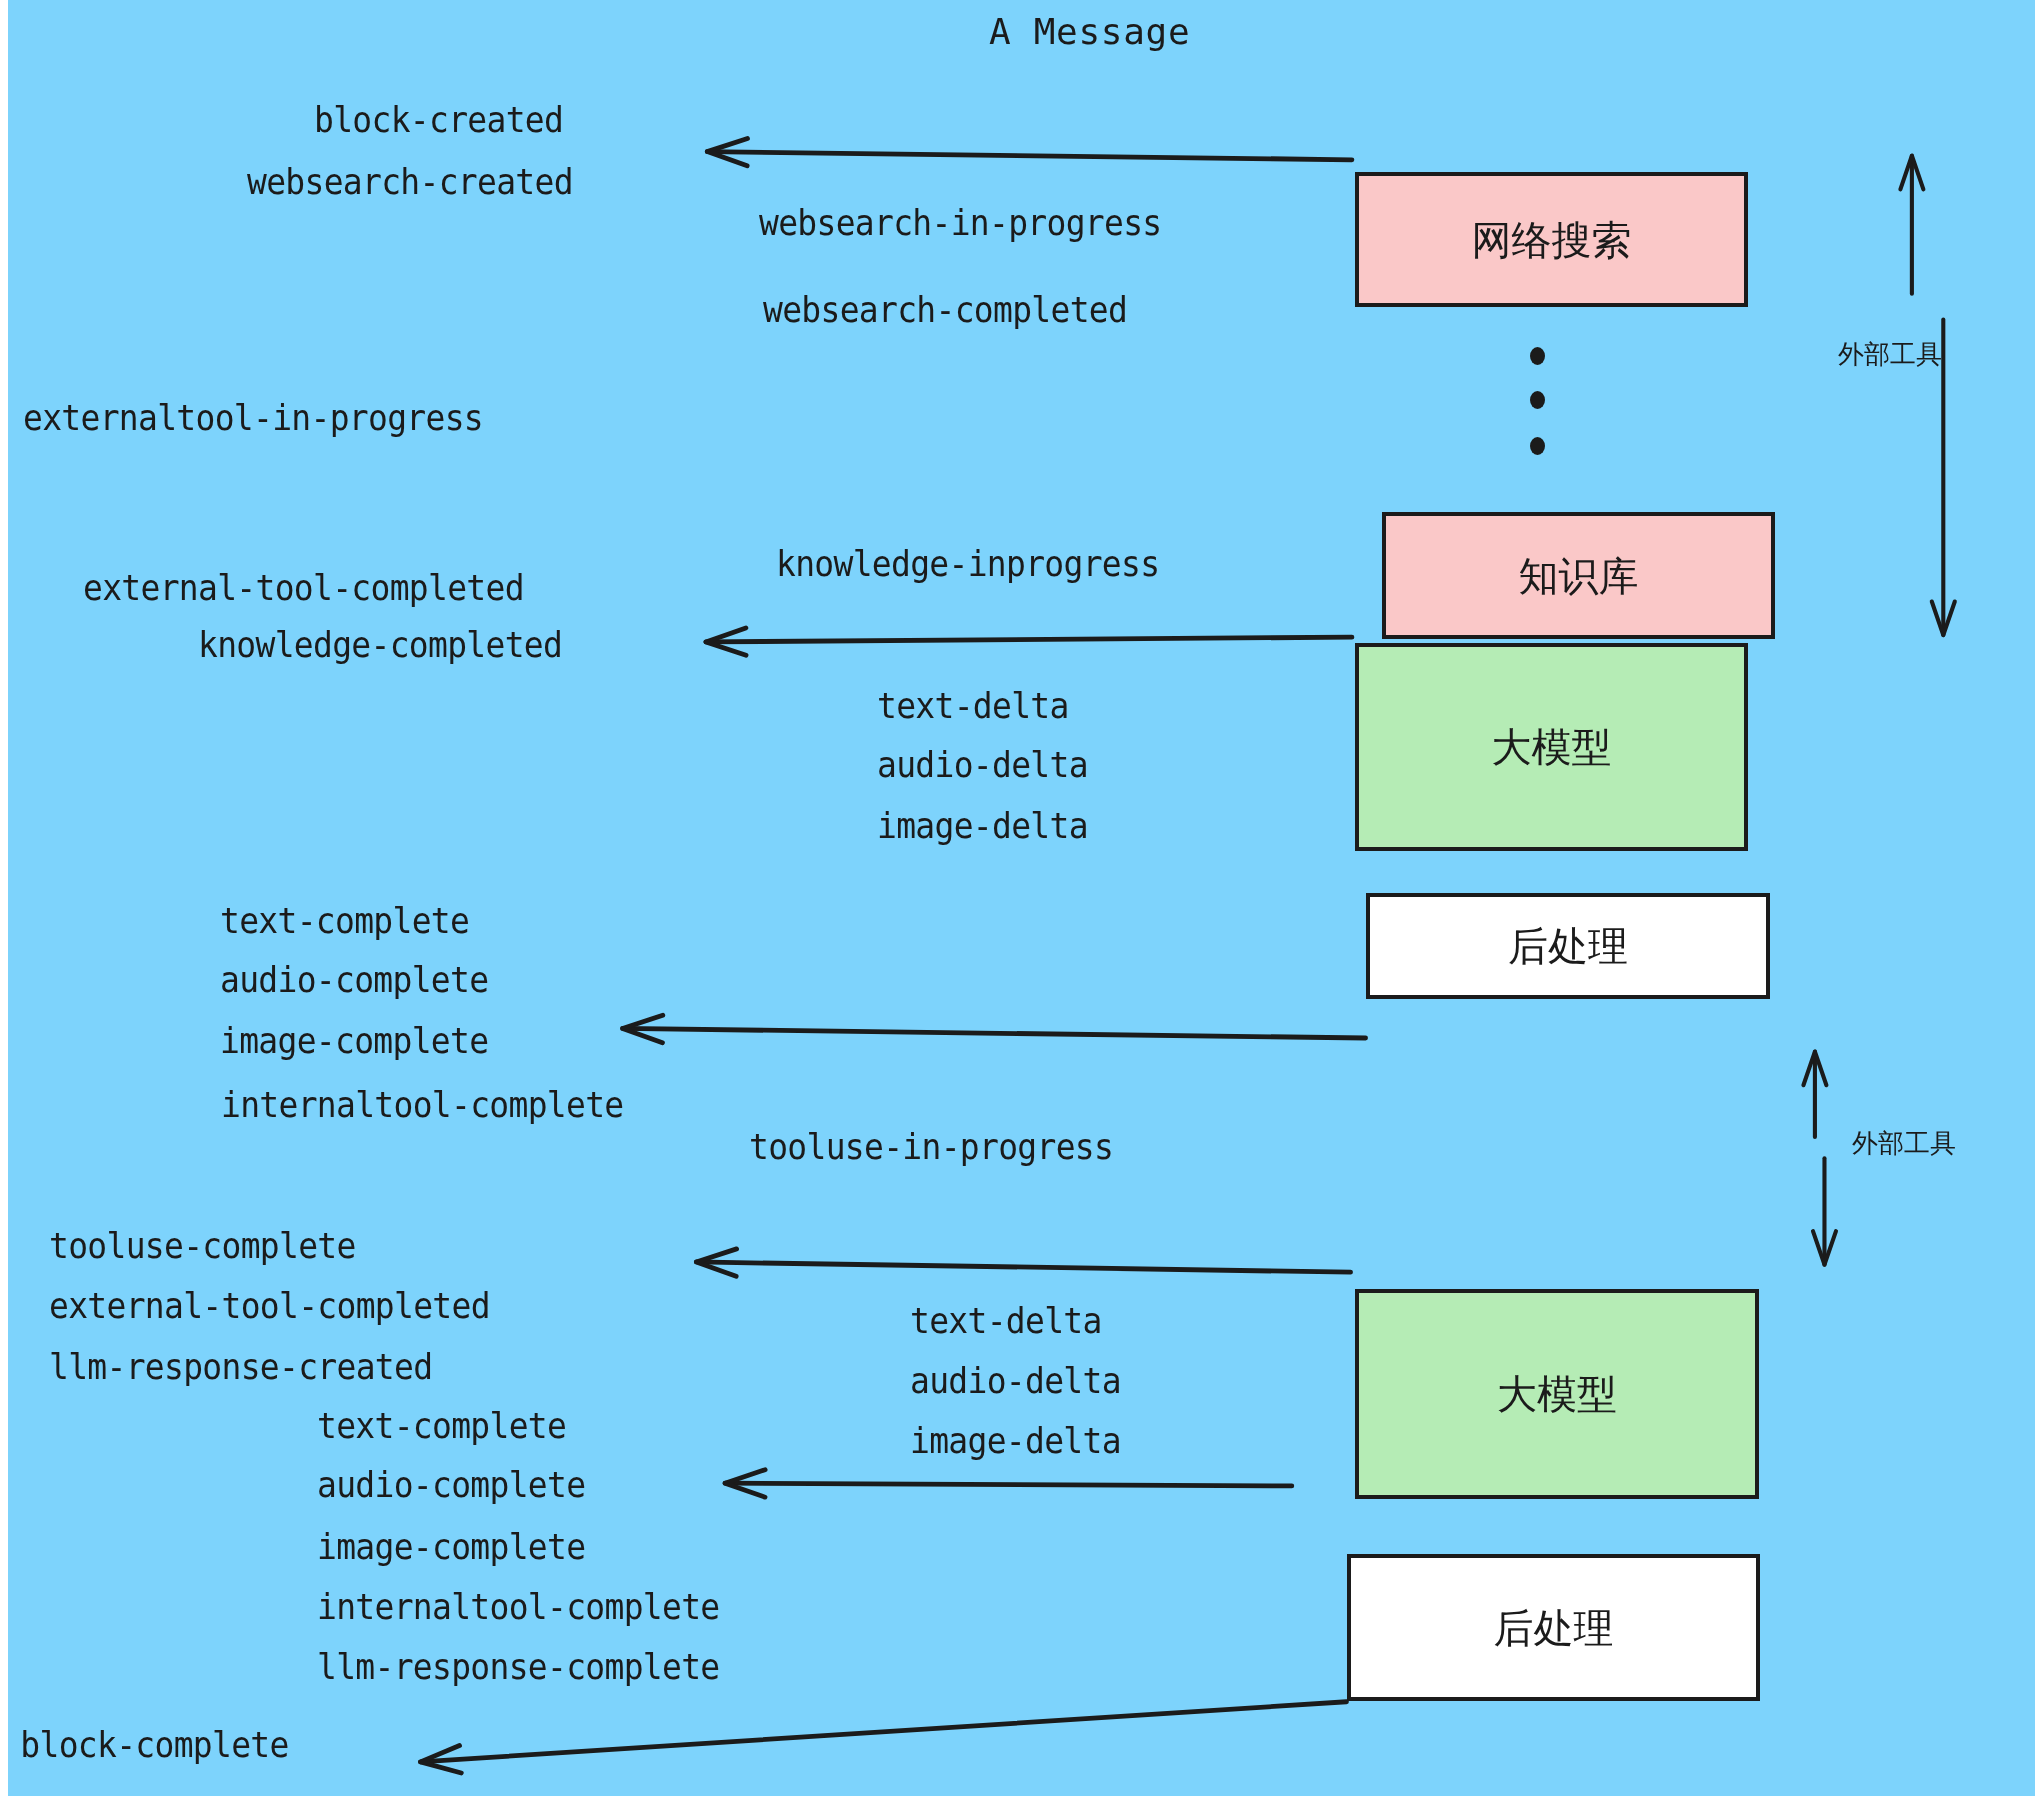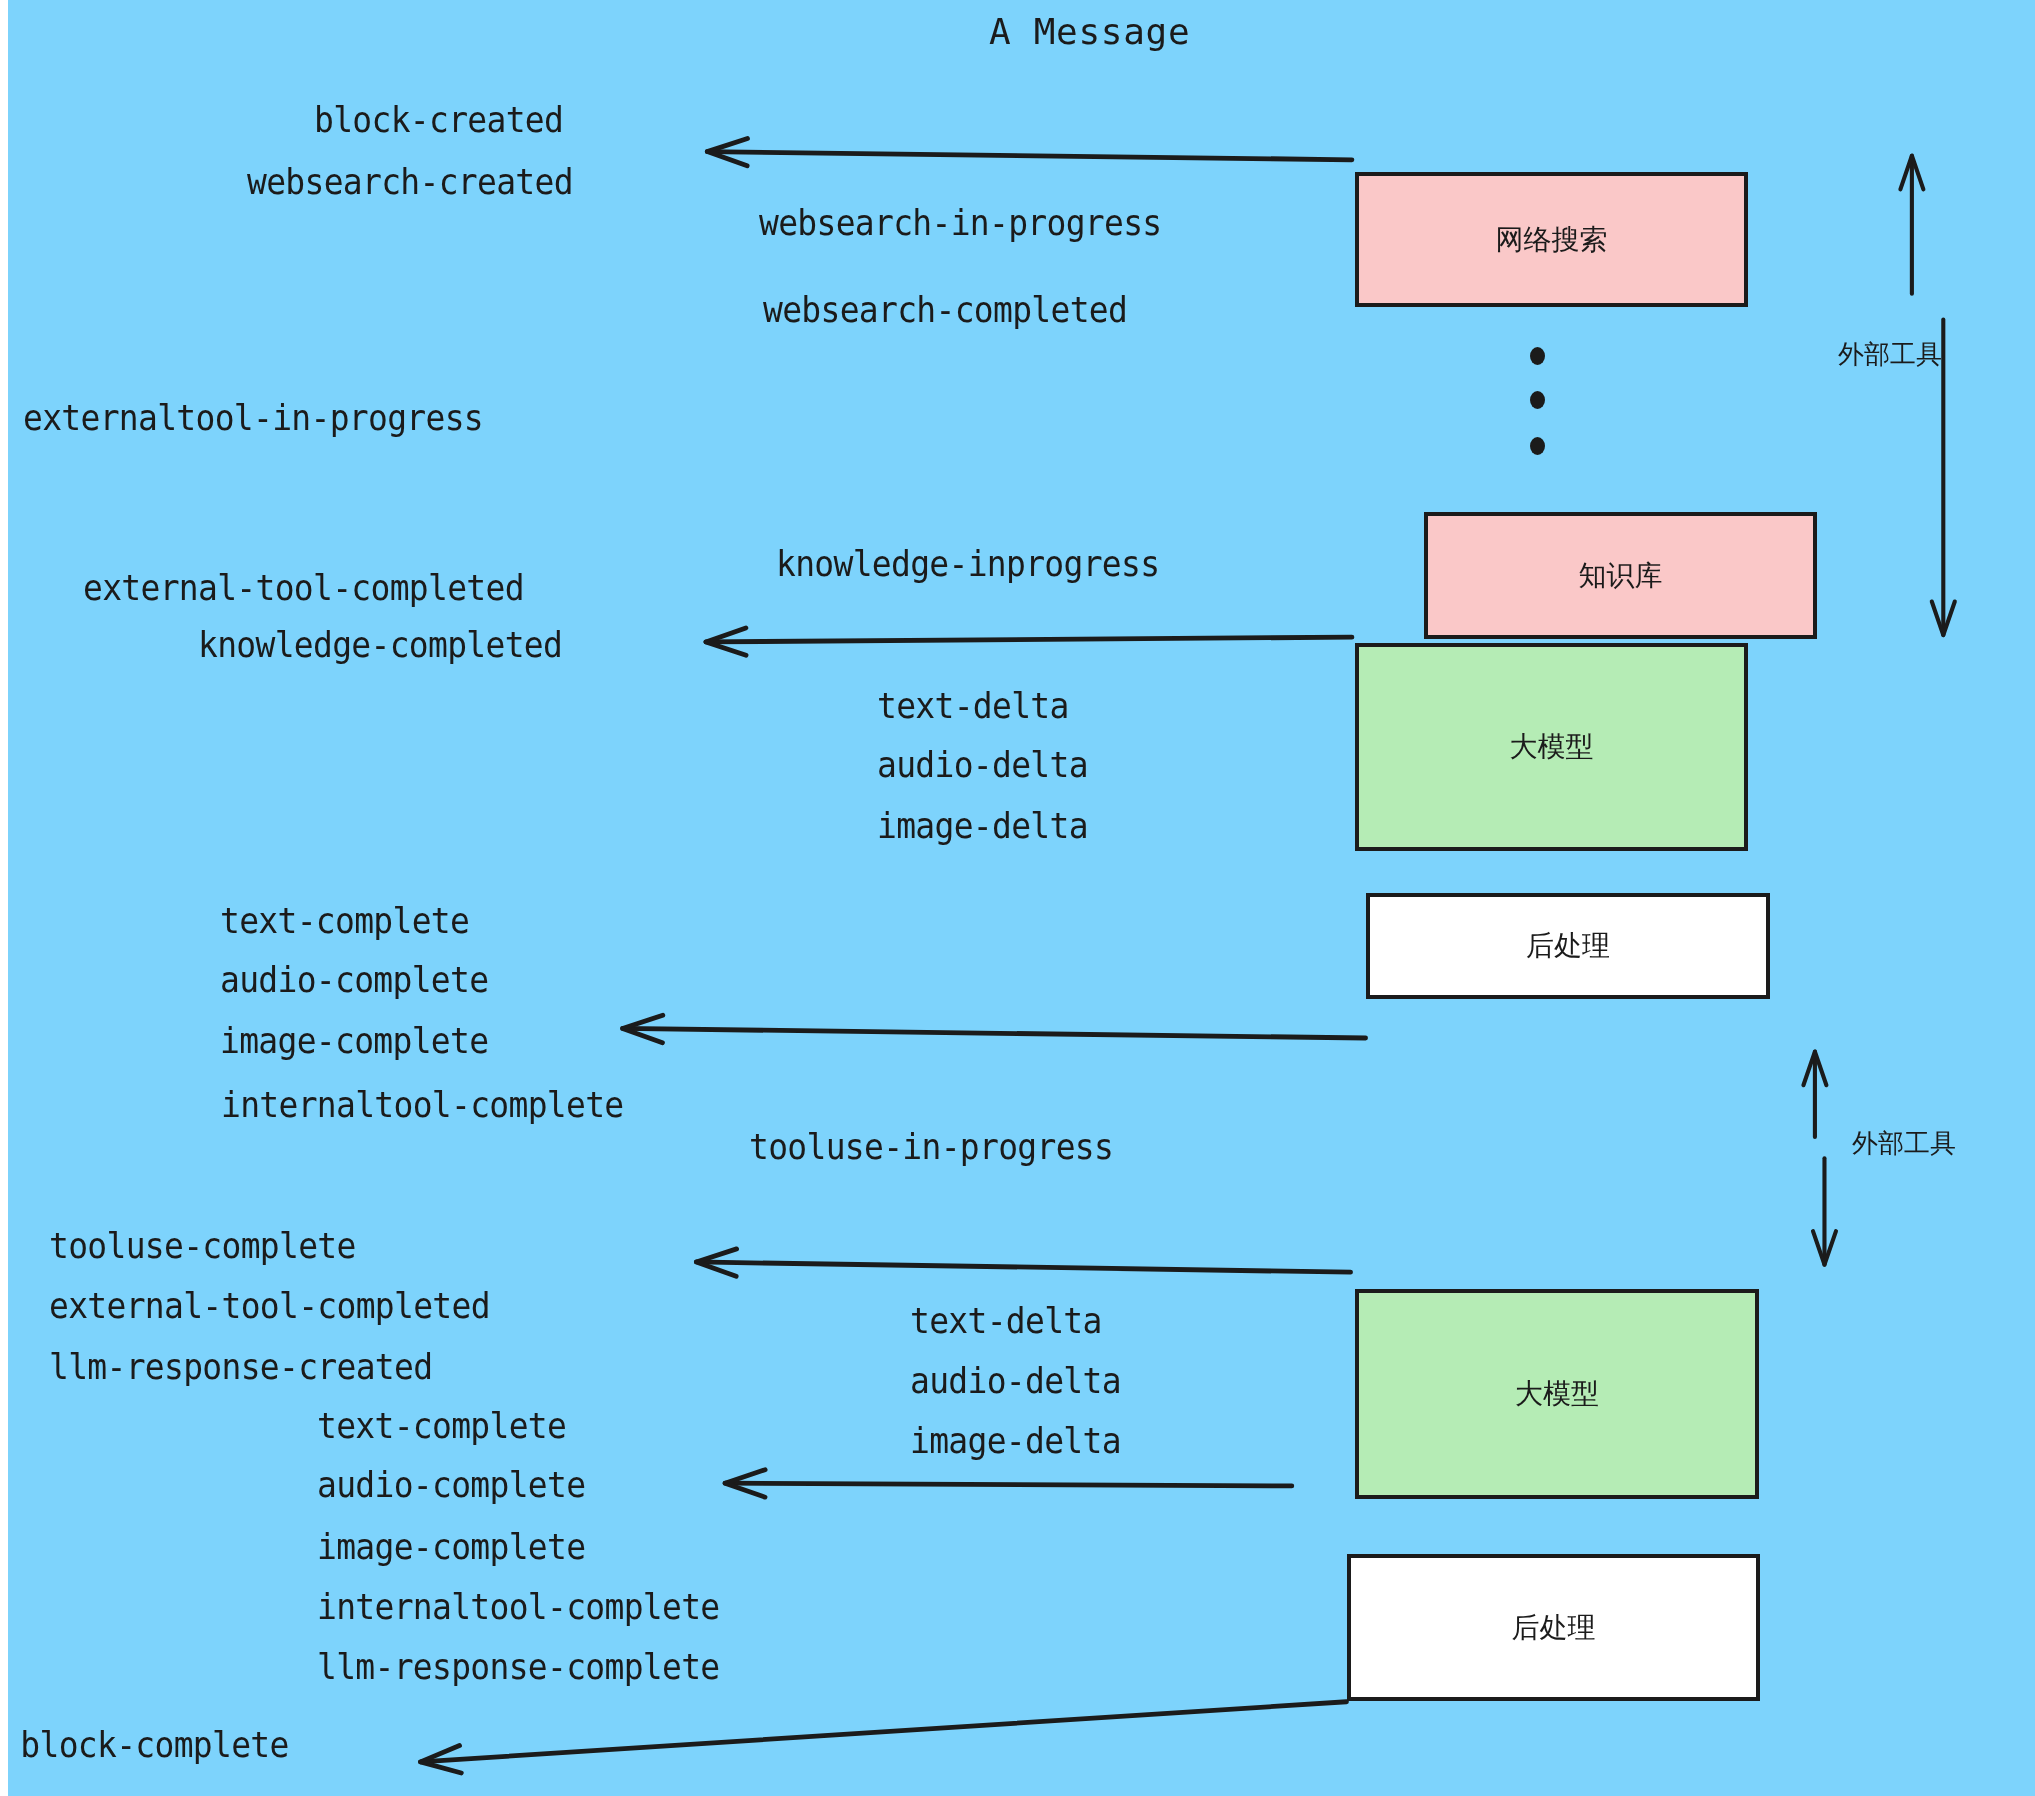--- a/index.html
+++ b/index.html
@@ -41,21 +41,21 @@
   .box {
     position: absolute;
     box-sizing: border-box;
     border: 4.1px solid #1b1b1b;
     display: flex;
     align-items: center;
     justify-content: center;
   }
   .box-label {
     font-family: "DejaVu Sans", sans-serif;
-    font-size: 28px;
+    font-size: 40px;
     color: #1b1b1b;
     line-height: 1;
     white-space: nowrap;
   }
   .box-label.latin {
     font-family: "DejaVu Sans Mono", monospace;
     font-size: 36px;
     letter-spacing: 0px;
   }
   
@@ -130,21 +130,21 @@
       </g>
       <g>
         <line x1="2660" y1="1696" x2="2660" y2="1852" stroke="#1b1b1b" stroke-width="6" stroke-linecap="round"></line>
         <path d="M 2643.149762523467 1802.805798136524 L 2660 1852 L 2676.850237476533 1802.805798136524" fill="none" stroke="#1b1b1b" stroke-width="6" stroke-linecap="round" stroke-linejoin="round"></path>
       </g>
     </svg>
 
 <div class="box" style="left: 1347px; top: 172px; width: 393px; height: 135px; background: rgb(250, 200, 200);">
       <span class="box-label">网络搜索</span>
     </div>
-    <div class="box" style="left: 1416px; top: 512px; width: 393px; height: 127px; background: rgb(250, 200, 200);">
+    <div class="box" style="left: 1374px; top: 512px; width: 393px; height: 127px; background: rgb(250, 200, 200);">
       <span class="box-label">知识库</span>
     </div>
     <div class="box" style="left: 1347px; top: 643px; width: 393px; height: 208px; background: rgb(181, 236, 181);">
       <span class="box-label">大模型</span>
     </div>
     <div class="box" style="left: 1358px; top: 893px; width: 404px; height: 106px; background: rgb(255, 255, 255);">
       <span class="box-label">后处理</span>
     </div>
     <div class="box" style="left: 1347px; top: 1289px; width: 404px; height: 210px; background: rgb(181, 236, 181);">
       <span class="box-label">大模型</span>

